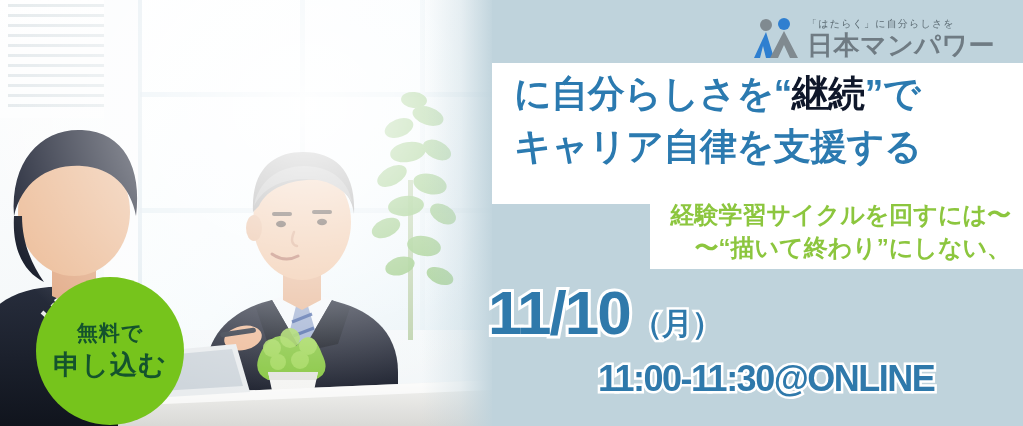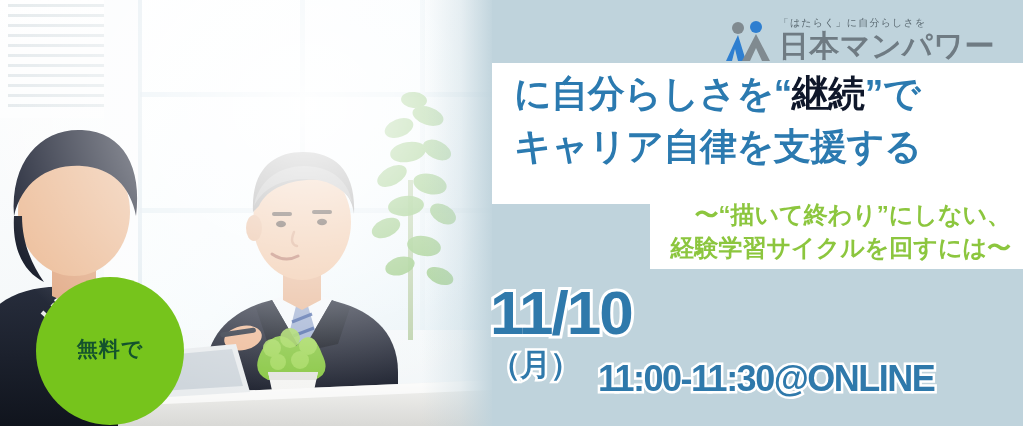--- a/index.html
+++ b/index.html
@@ -89,21 +89,21 @@
   .logo-mark { width: 46px; height: 40px; display: block; }
   .logo-text { display: flex; flex-direction: column; line-height: 1; }
   .logo-tag {
     font-size: 10px;
     color: #5b6a72;
     letter-spacing: 1.2px;
     margin-bottom: 3px;
     white-space: nowrap;
   }
   .logo-name {
-    font-size: 30px;
+    font-size: 26px;
     font-weight: bold;
     color: #6f7b83;
     letter-spacing: 0.5px;
     white-space: nowrap;
   }
 
   
   .white-panel {
     position: absolute;
     left: 32px;
@@ -156,21 +156,20 @@
   }
 
   
   .date-block {
     position: absolute;
     left: 28px;
     top: 282px;
     z-index: 3;
     display: flex;
     align-items: baseline;
-    flex-direction: column;
   }
   .date-main {
     font-size: 62px;
     font-weight: bold;
     color: #2f79ab;
     letter-spacing: -2px;
     line-height: 1;
     -webkit-text-stroke: 6px #ffffff;
     paint-order: stroke fill;
     text-shadow:
@@ -367,20 +366,21 @@
       <path d="M150 352 L236 344 L250 392 L152 398 Z" fill="#e9ecee"></path>
       <path d="M156 356 L232 349 L243 386 L160 391 Z" fill="#cfd6dc"></path>
 
       <rect x="0" y="0" width="492" height="426" fill="url(#glow)"></rect>
     </svg>
     <div class="photo-fade"></div>
   </div>
 
   <div class="cta-circle">
     <div class="cta-line1">無料で</div>
+    <div class="cta-line2">申し込む</div>
   </div>
 
   <div class="right">
 
     <div class="logo">
       <svg class="logo-mark" viewBox="0 0 46 40">
         <circle cx="12" cy="7" r="6" fill="#808a90"></circle>
         <circle cx="30" cy="6" r="6" fill="#2f7fd0"></circle>
         <path d="M12 14 L20 40 L12 40 L9 28 L6 40 L0 40 Z" fill="#2f7fd0"></path>
         <path d="M30 13 L44 40 L36 40 L30 27 L24 40 L16 40 Z" fill="#808a90"></path>
@@ -392,22 +392,22 @@
     </div>
 
     <div class="white-panel"></div>
 
     <div class="title-wrap">
       <div class="title-line l1"><span>に自分らしさを</span><span class="title-quote">“</span><span class="title-accent">継続</span><span class="title-quote">”</span><span>で</span></div>
       <div class="title-line l2">キャリア自律を支援する</div>
     </div>
 
     <div class="subtitle-wrap">
+      <div class="subtitle-line">経験学習サイクルを回すには〜</div>
       <div class="subtitle-line">〜“描いて終わり”にしない、</div>
-      <div class="subtitle-line">経験学習サイクルを回すには〜</div>
     </div>
 
     <div class="date-block">
       <span class="date-main">11/10</span>
       <span class="date-dow">（月）</span>
     </div>
 
     <div class="time-block">
       <div class="time-text">11:00-11:30@ONLINE</div>
     </div>

